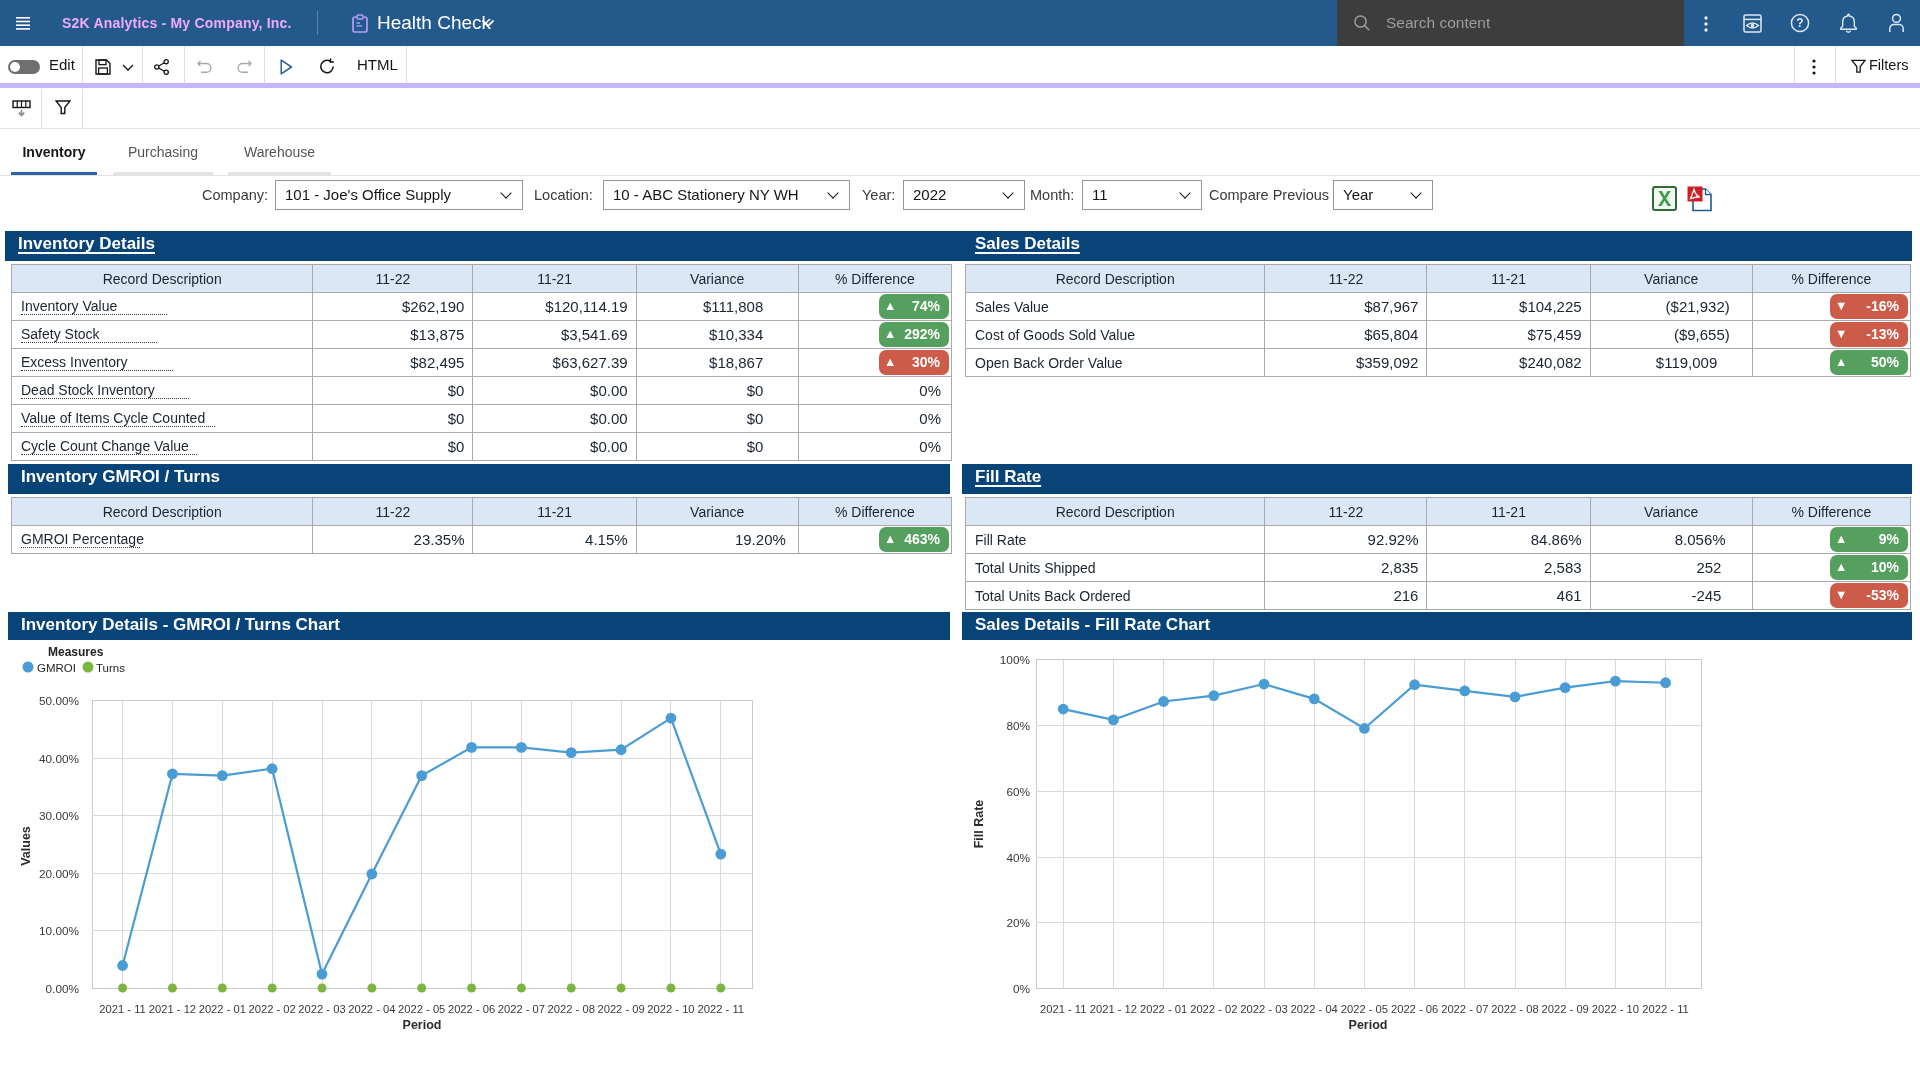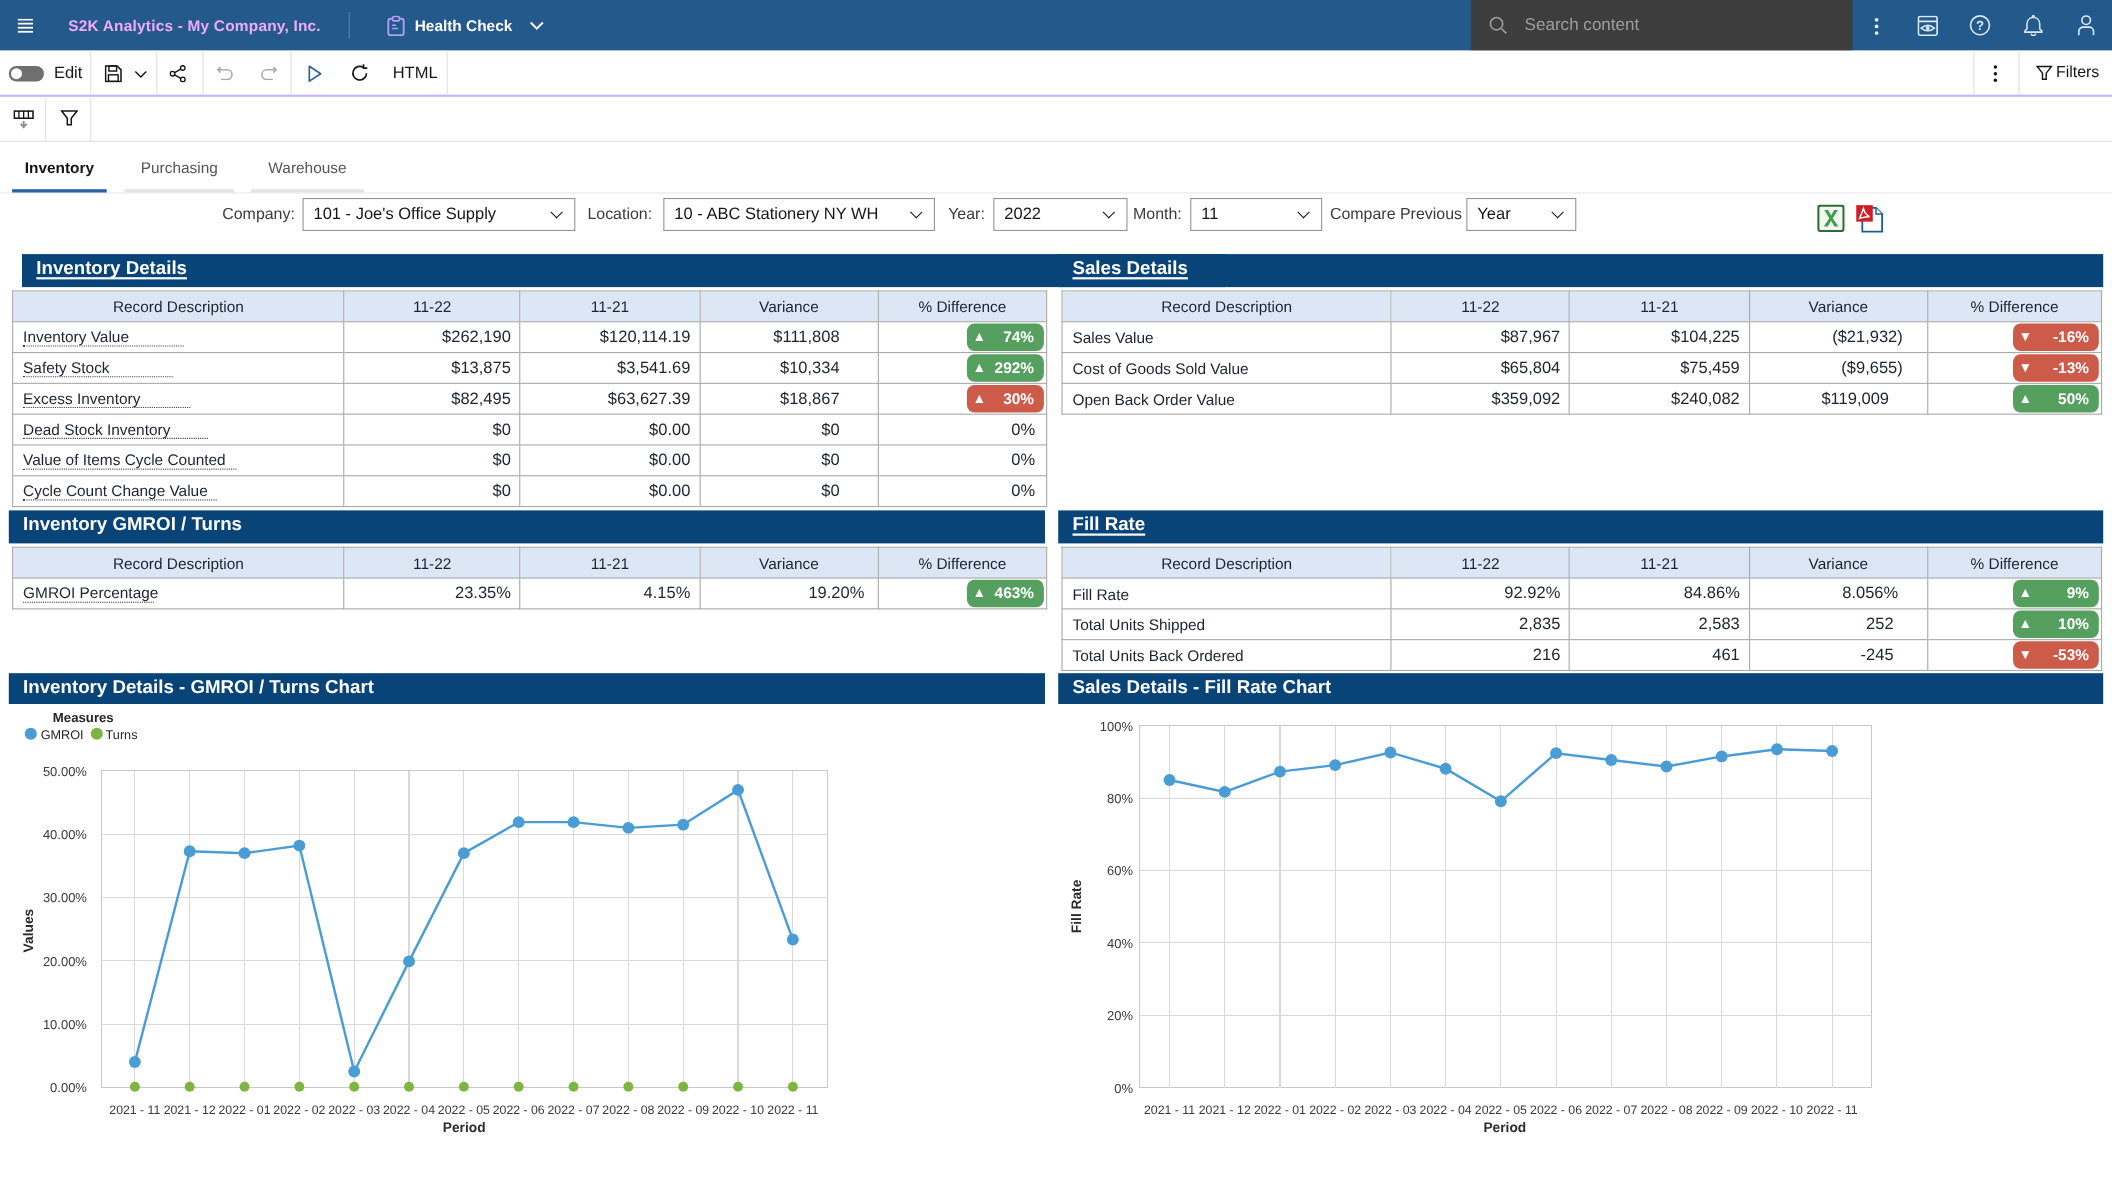--- a/index.html
+++ b/index.html
@@ -3,25 +3,25 @@
 <meta charset="utf-8">
 <style>
 * { margin:0; padding:0; box-sizing:border-box; }
 body { font-family:"Liberation Sans", sans-serif; background:#fff; width:1920px; height:1080px; overflow:hidden; }
 #root { position:relative; width:1920px; height:1080px; background:#fff; }
 .abs { position:absolute; }
 
 #nav { position:absolute; left:0; top:0; width:1920px; height:46px; background:#24598c; }
 #nav .title { position:absolute; left:62px; top:0; height:46px; line-height:46px; color:#f0abfc; font-weight:bold; font-size:14px; letter-spacing:0.2px; }
 #nav .vdiv { position:absolute; left:317px; top:11px; width:1px; height:24px; background:#5c82a8; }
-#hc { position:absolute; left:377px; top:0; height:46px; line-height:46px; color:#fff; font-weight:bold; font-size:14px; }
+#hc { position:absolute; left:377px; top:0; height:46px; line-height:46px; color:#fff; font-weight:normal; font-size:19px; }
 #search { position:absolute; left:1337px; top:0; width:347px; height:46px; background:#3d3d3d; }
 #search .ph { position:absolute; left:49px; top:0; height:46px; line-height:46px; color:#9d9d9d; font-size:15.5px; }
 
-#tb1 { position:absolute; left:0; top:46px; width:1920px; height:42px; background:#fff; border-bottom:2px solid #c4b5fd; }
+#tb1 { position:absolute; left:0; top:46px; width:1920px; height:42px; background:#fff; border-bottom:5px solid #c4b5fd; }
 #tb2 { position:absolute; left:0; top:89px; width:1920px; height:40px; background:#fff; border-bottom:1px solid #e0e0e0; }
 .tdiv { position:absolute; top:0; width:1px; height:100%; background:#e0e0e0; }
 .tool-text { position:absolute; top:0; height:100%; display:flex; align-items:center; color:#161616; font-size:15px; }
 
 #tabs { position:absolute; left:0; top:130px; width:1920px; height:46px; background:#fff; border-bottom:1px solid #e2e2e2; }
 .tab { position:absolute; top:0; height:45px; text-align:center; font-size:14px; padding-top:14px; }
 .tab .bar { position:absolute; left:0; bottom:0; width:100%; height:3px; }
 
 #filters { position:absolute; left:0; top:176px; width:1920px; height:55px; background:#fff; }
 .flabel { position:absolute; top:0; height:39px; line-height:39px; font-size:14.5px; color:#3a3a3a; }
@@ -194,21 +194,21 @@
         <rect x="1" y="1" width="23" height="23" rx="2" fill="#f2f7f2" stroke="#2e6b37" stroke-width="2"></rect>
         <path d="M6.5 5 L11 12.5 L6 20 L9.5 20 L12.6 14.7 L15.7 20 L19.2 20 L14.2 12.4 L18.8 5 L15.4 5 L12.7 9.9 L9.9 5 Z" fill="#3f9e4d"></path>
       </svg>
 <svg class="abs" style="left:1686px;top:9px" width="27" height="27" viewBox="0 0 27 27">
         <path d="M7 4 L19.5 4 L25 9.5 L25 25.5 L7 25.5 Z" fill="#fff" stroke="#1d5c8e" stroke-width="1.6"></path>
         <path d="M19.5 4 L19.5 9.5 L25 9.5" fill="#fff" stroke="#1d5c8e" stroke-width="1.3"></path>
         <rect x="1.5" y="1.5" width="15" height="15" fill="#cf1f25"></rect>
         <path d="M4.5 13.5 C6 10 7.5 6 8 4.5 C8.6 6.5 10.5 10.5 13.5 12 C10 12 6.5 13 4.5 13.5 Z" fill="none" stroke="#fff" stroke-width="1.3"></path>
       </svg>
 </div>
-    <div class="band" style="left:20px;top:231px;width:1094px;height:30px"><span class="und">Inventory Details</span></div>
+    <div class="band" style="left:5px;top:231px;width:1094px;height:30px"><span class="und">Inventory Details</span></div>
 <table class="grid" style="left:11px;top:264px;width:941px">
 <colgroup>
         <col style="width:301px">
         <col style="width:160px">
         <col style="width:163px">
         <col style="width:162px">
         <col style="width:153px">
       </colgroup>
 <tbody>
         <tr>

